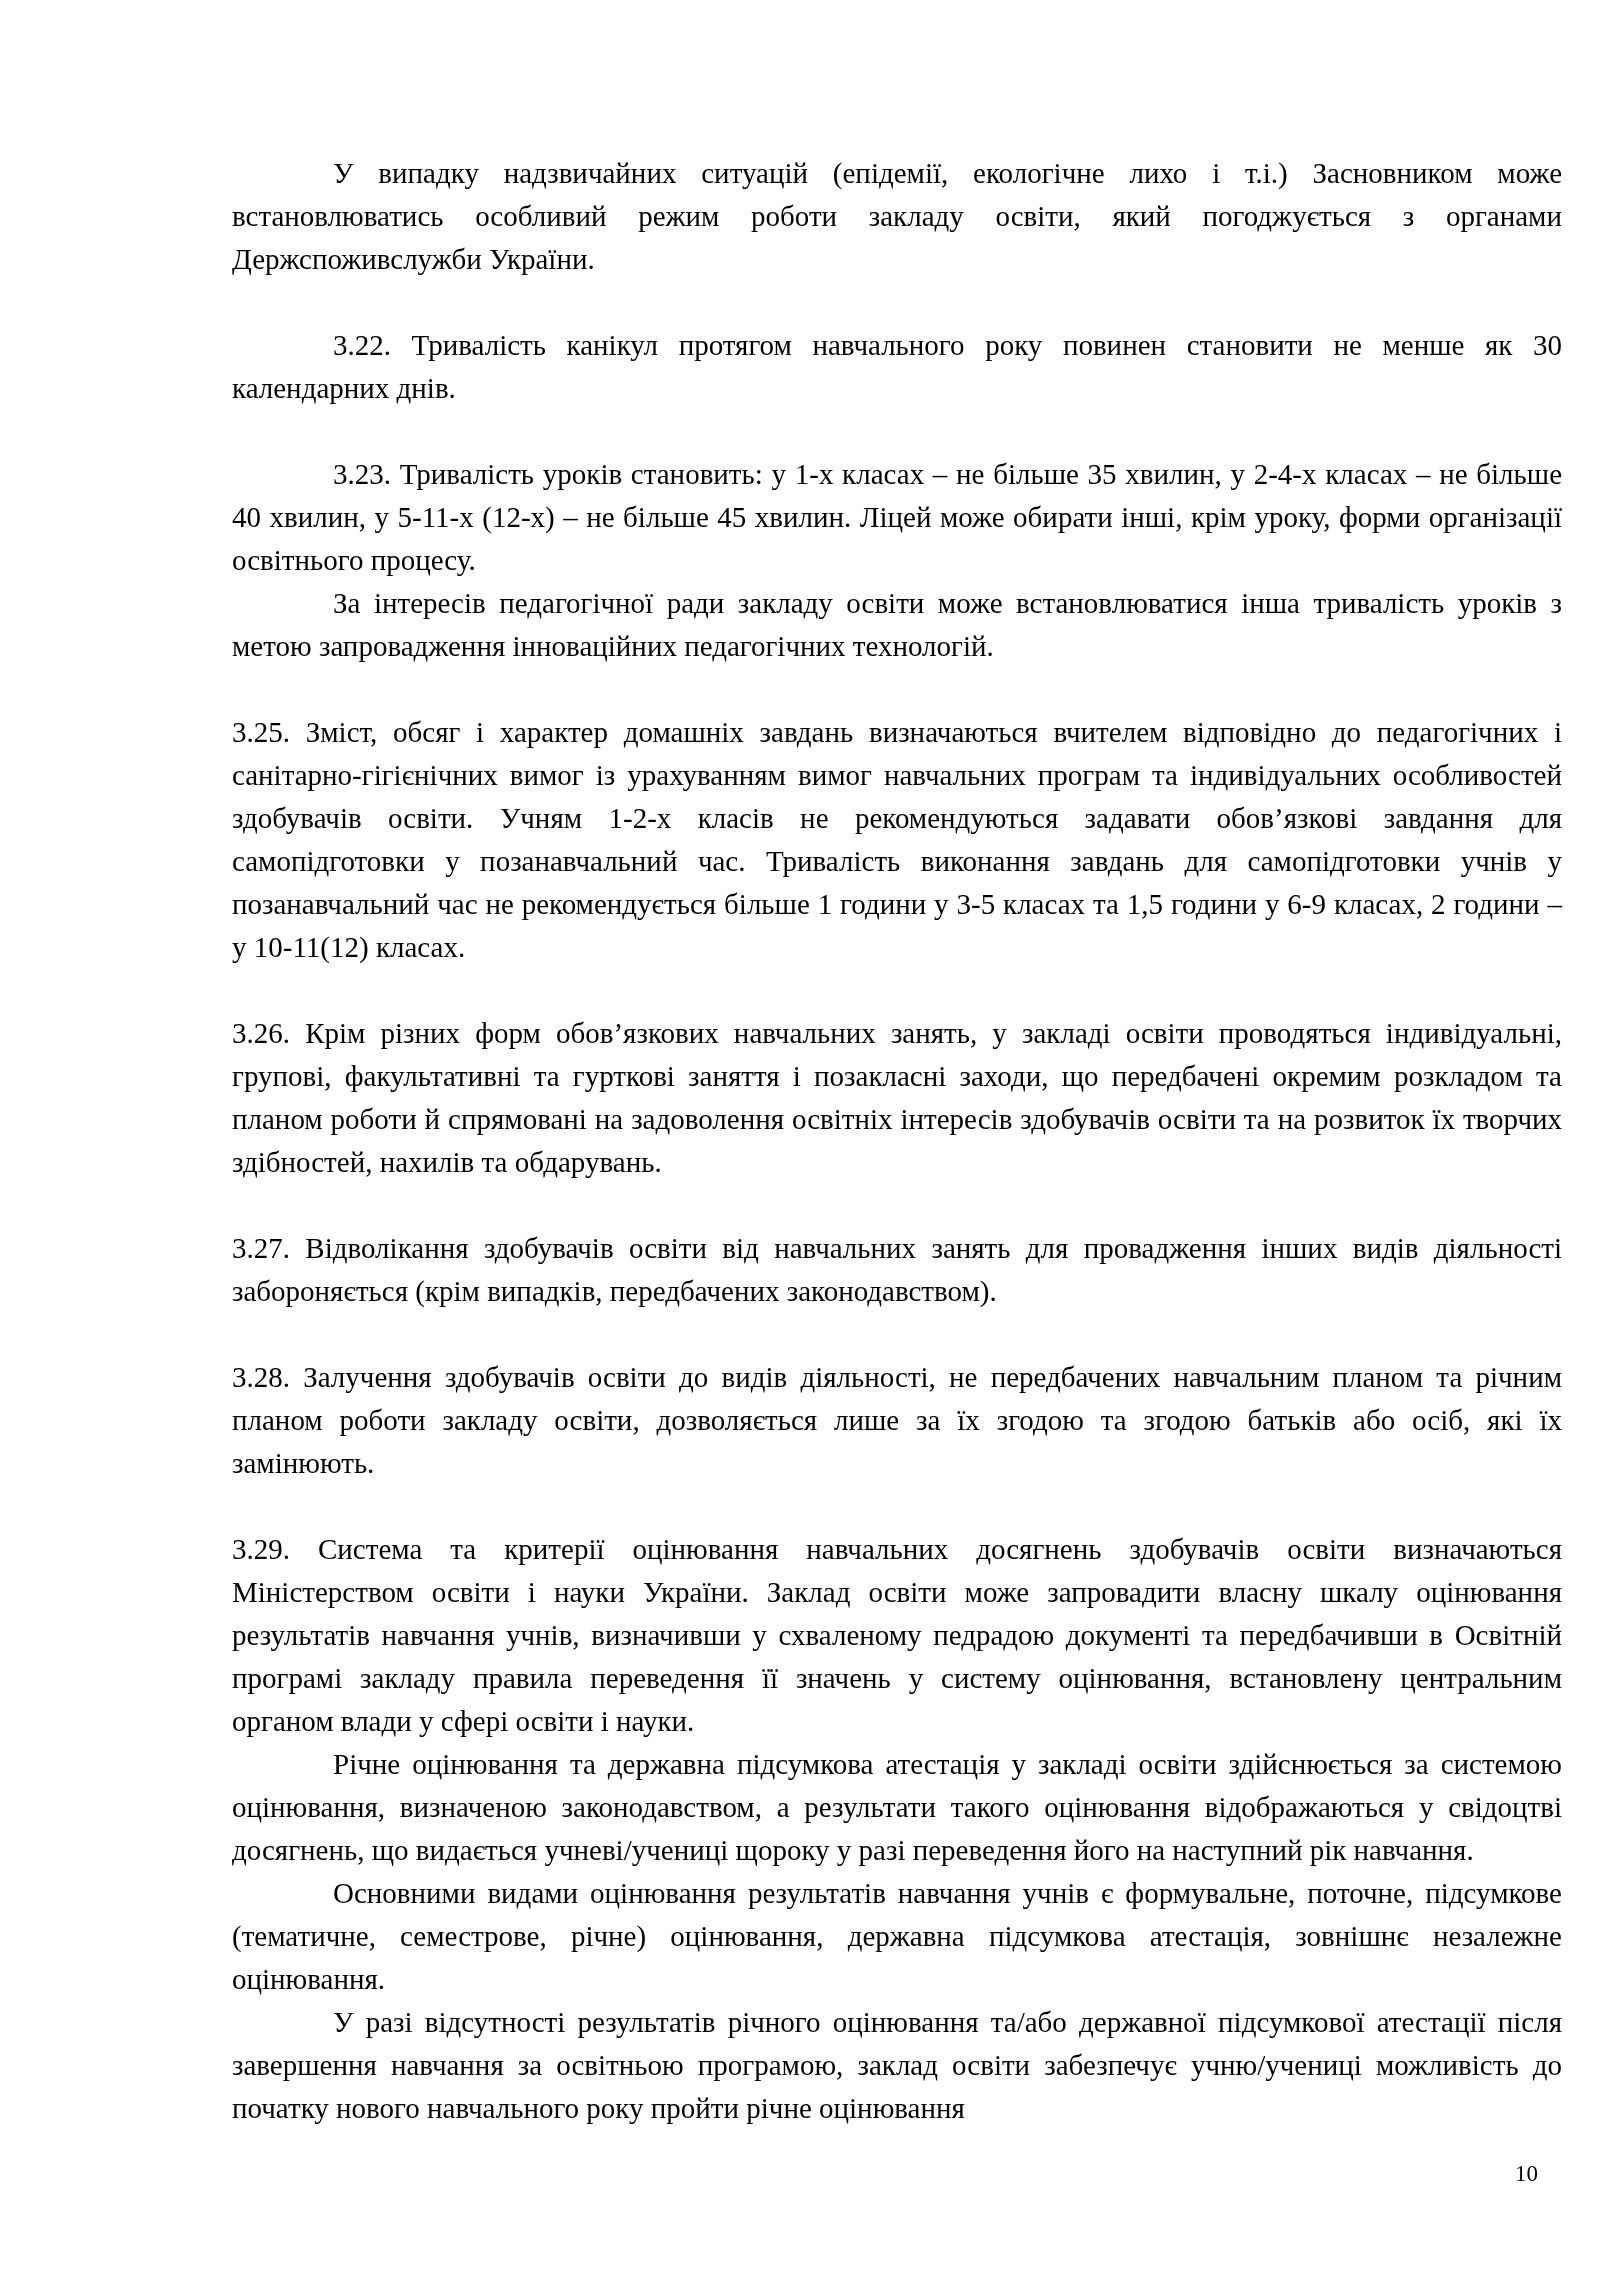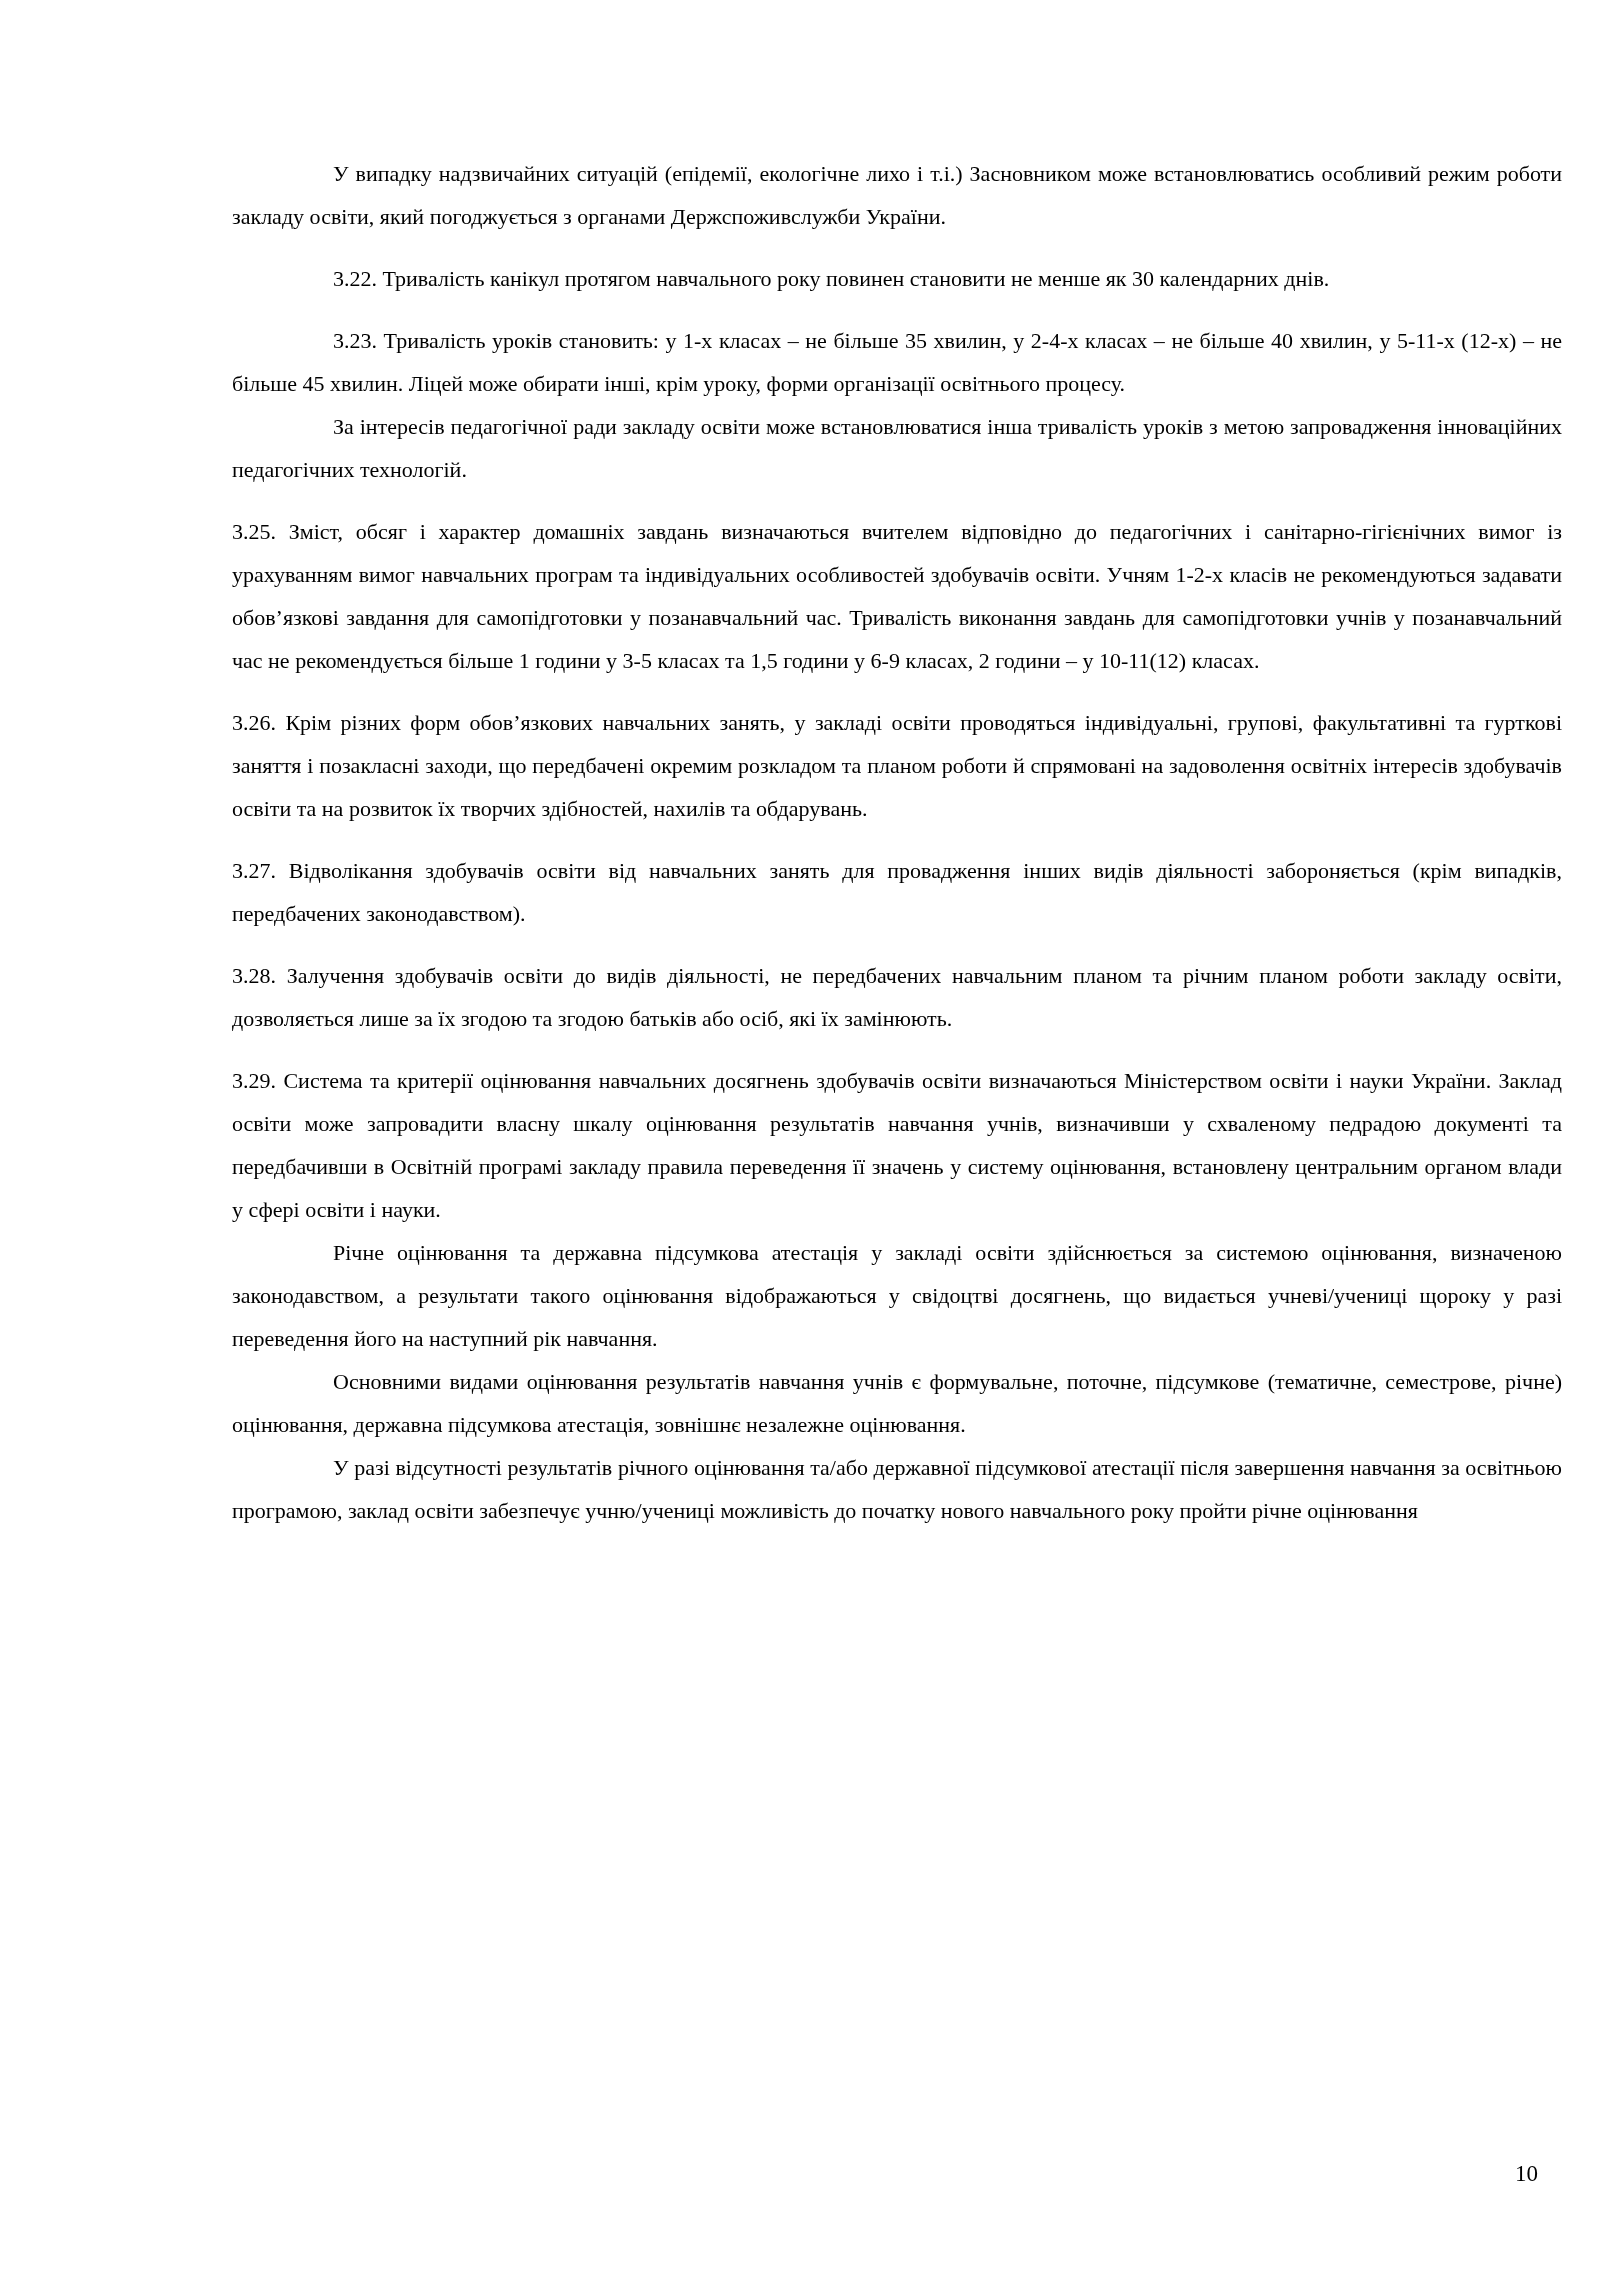--- a/index.html
+++ b/index.html
@@ -15,27 +15,27 @@
       font-family: "Liberation Serif", "DejaVu Serif", serif;
       color: #000000;
     }
     .page {
       position: absolute;
       left: 232px;
       top: 152px;
       width: 1330px;
     }
     .para {
-      font-size: 22px;
+      font-size: 29px;
       line-height: 43px;
       text-align: justify;
       margin: 0;
     }
     .indent { text-indent: 101px; }
-    .gap { margin-top: 19px; }
+    .gap { margin-top: 43px; }
     .page-number {
       position: absolute;
       left: 1515px;
       top: 2157px;
       font-size: 23px;
       line-height: 33px;
     }
   </style>
 </head>
 <body>

